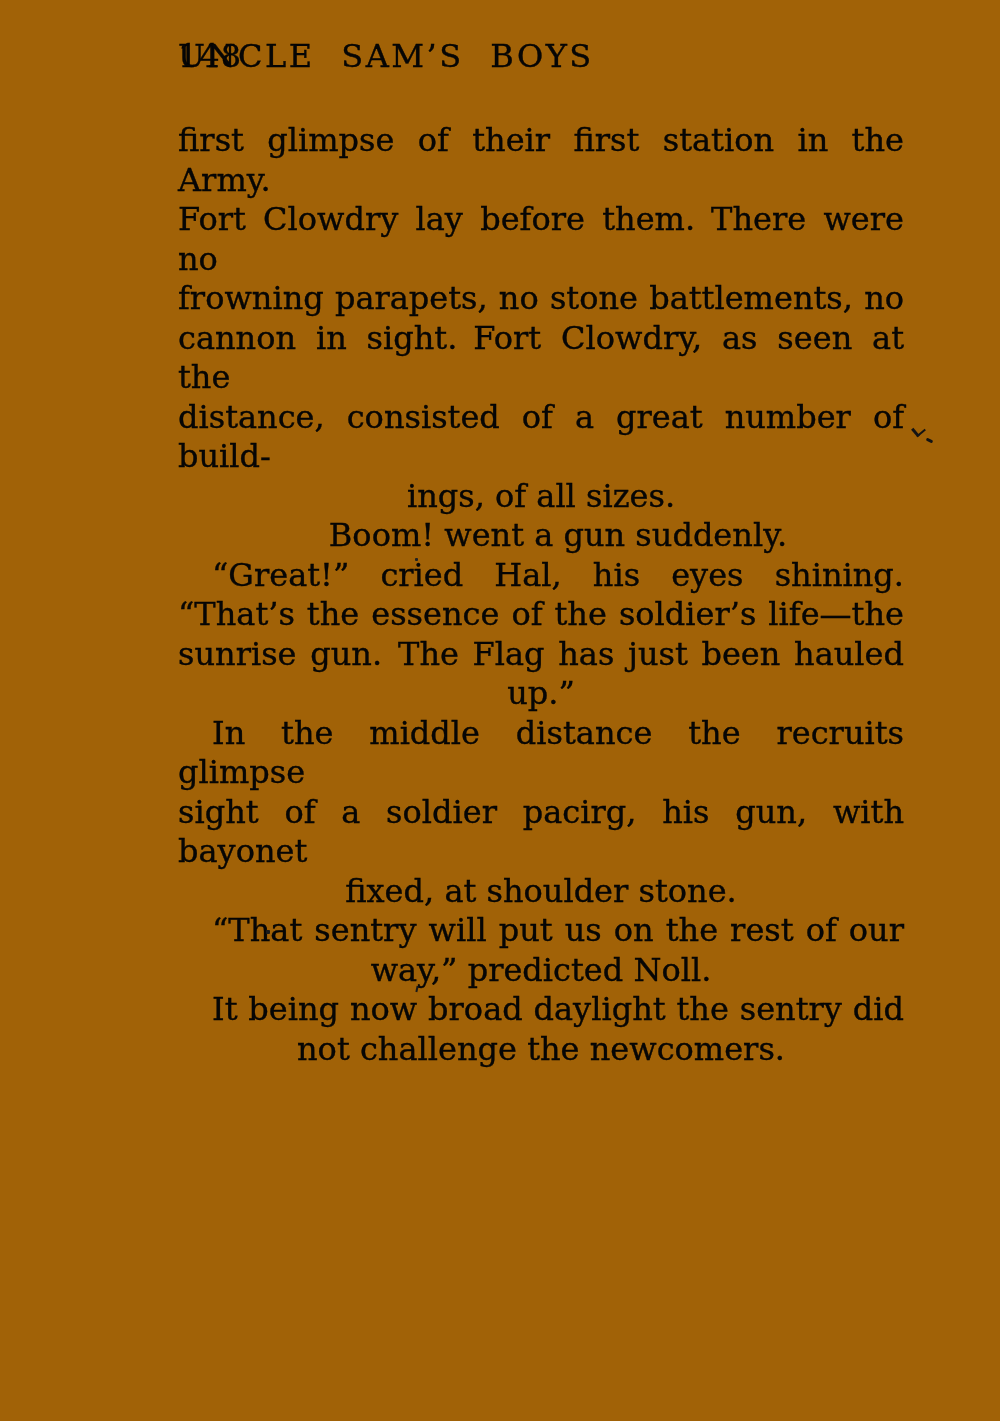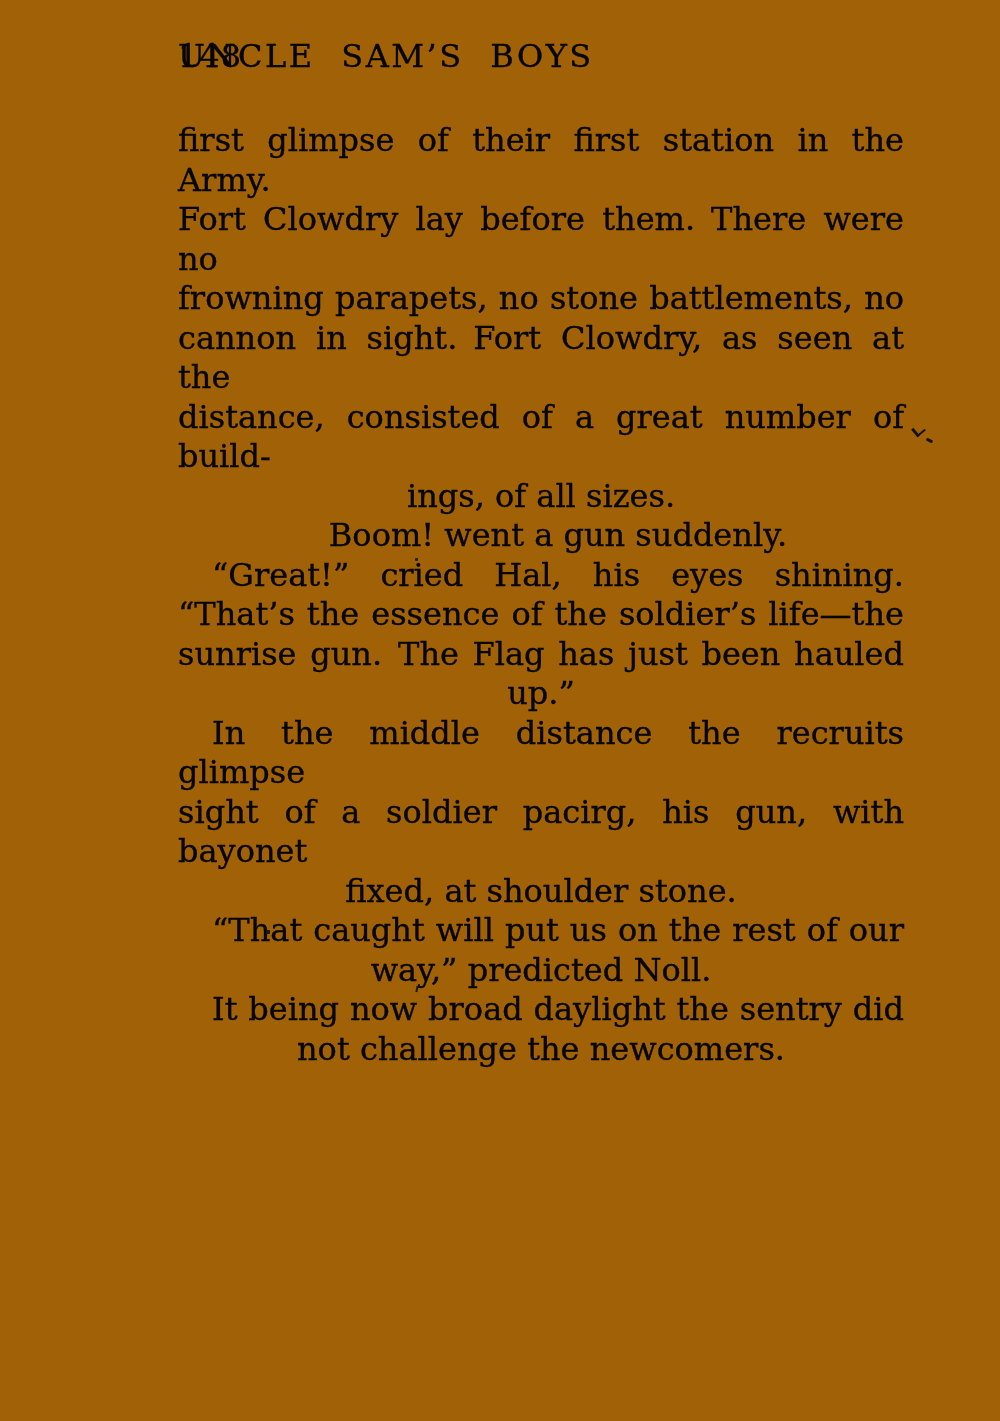--- a/index.html
+++ b/index.html
@@ -100,21 +100,21 @@
       <div class="line just">distance, consisted of a great number of build-</div>
       <div class="line">ings, of all sizes.</div>
       <div class="line indent">Boom! went a gun suddenly.</div>
       <div class="line just indent">“Great!” cried Hal, his eyes shining.</div>
       <div class="line just">“That’s the essence of the soldier’s life—the</div>
       <div class="line just">sunrise gun. The Flag has just been hauled</div>
       <div class="line">up.”</div>
       <div class="line just indent">In the middle distance the recruits glimpse</div>
       <div class="line just">sight of a soldier pacirg, his gun, with bayonet</div>
       <div class="line">fixed, at shoulder stone.</div>
-      <div class="line just indent">“That caught will put us on the rest of our</div>
+      <div class="line just indent">“That sentry will put us on the rest of our</div>
       <div class="line">way,” predicted Noll.</div>
       <div class="line just indent">It being now broad daylight the sentry did</div>
       <div class="line">not challenge the newcomers.</div>
     </div>
 
   <div class="artifact smudge-angle"></div>
   <div class="artifact smudge-dash"></div>
   <div class="artifact speck-a"></div>
   <div class="artifact speck-b"></div>
   <div class="artifact speck-c"></div>

